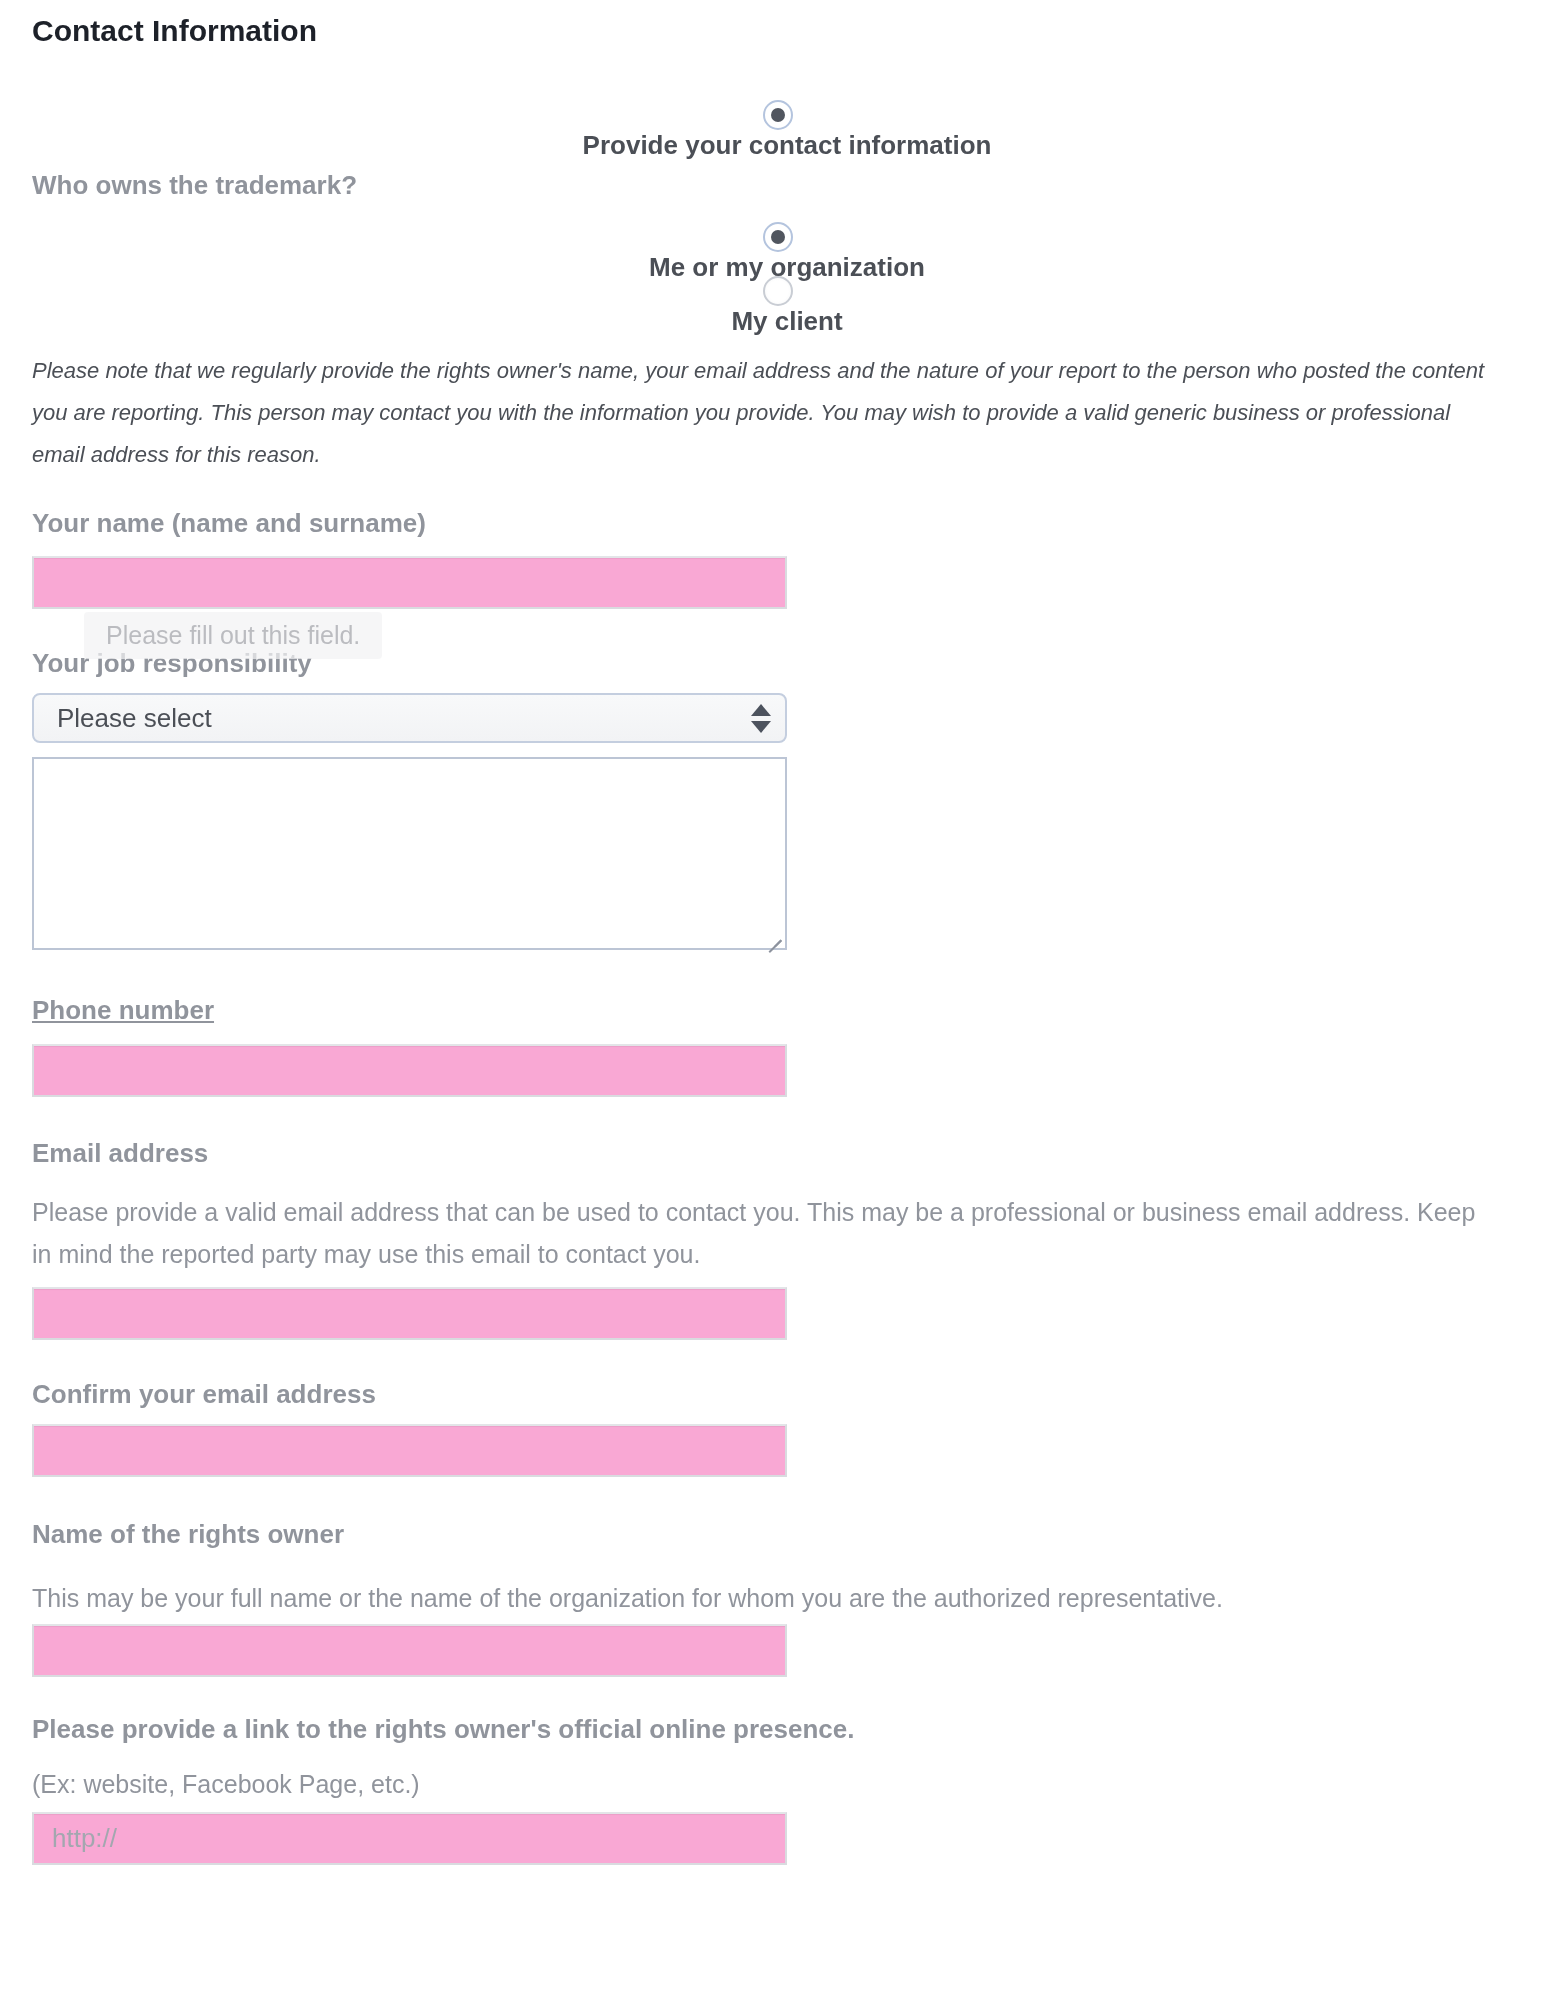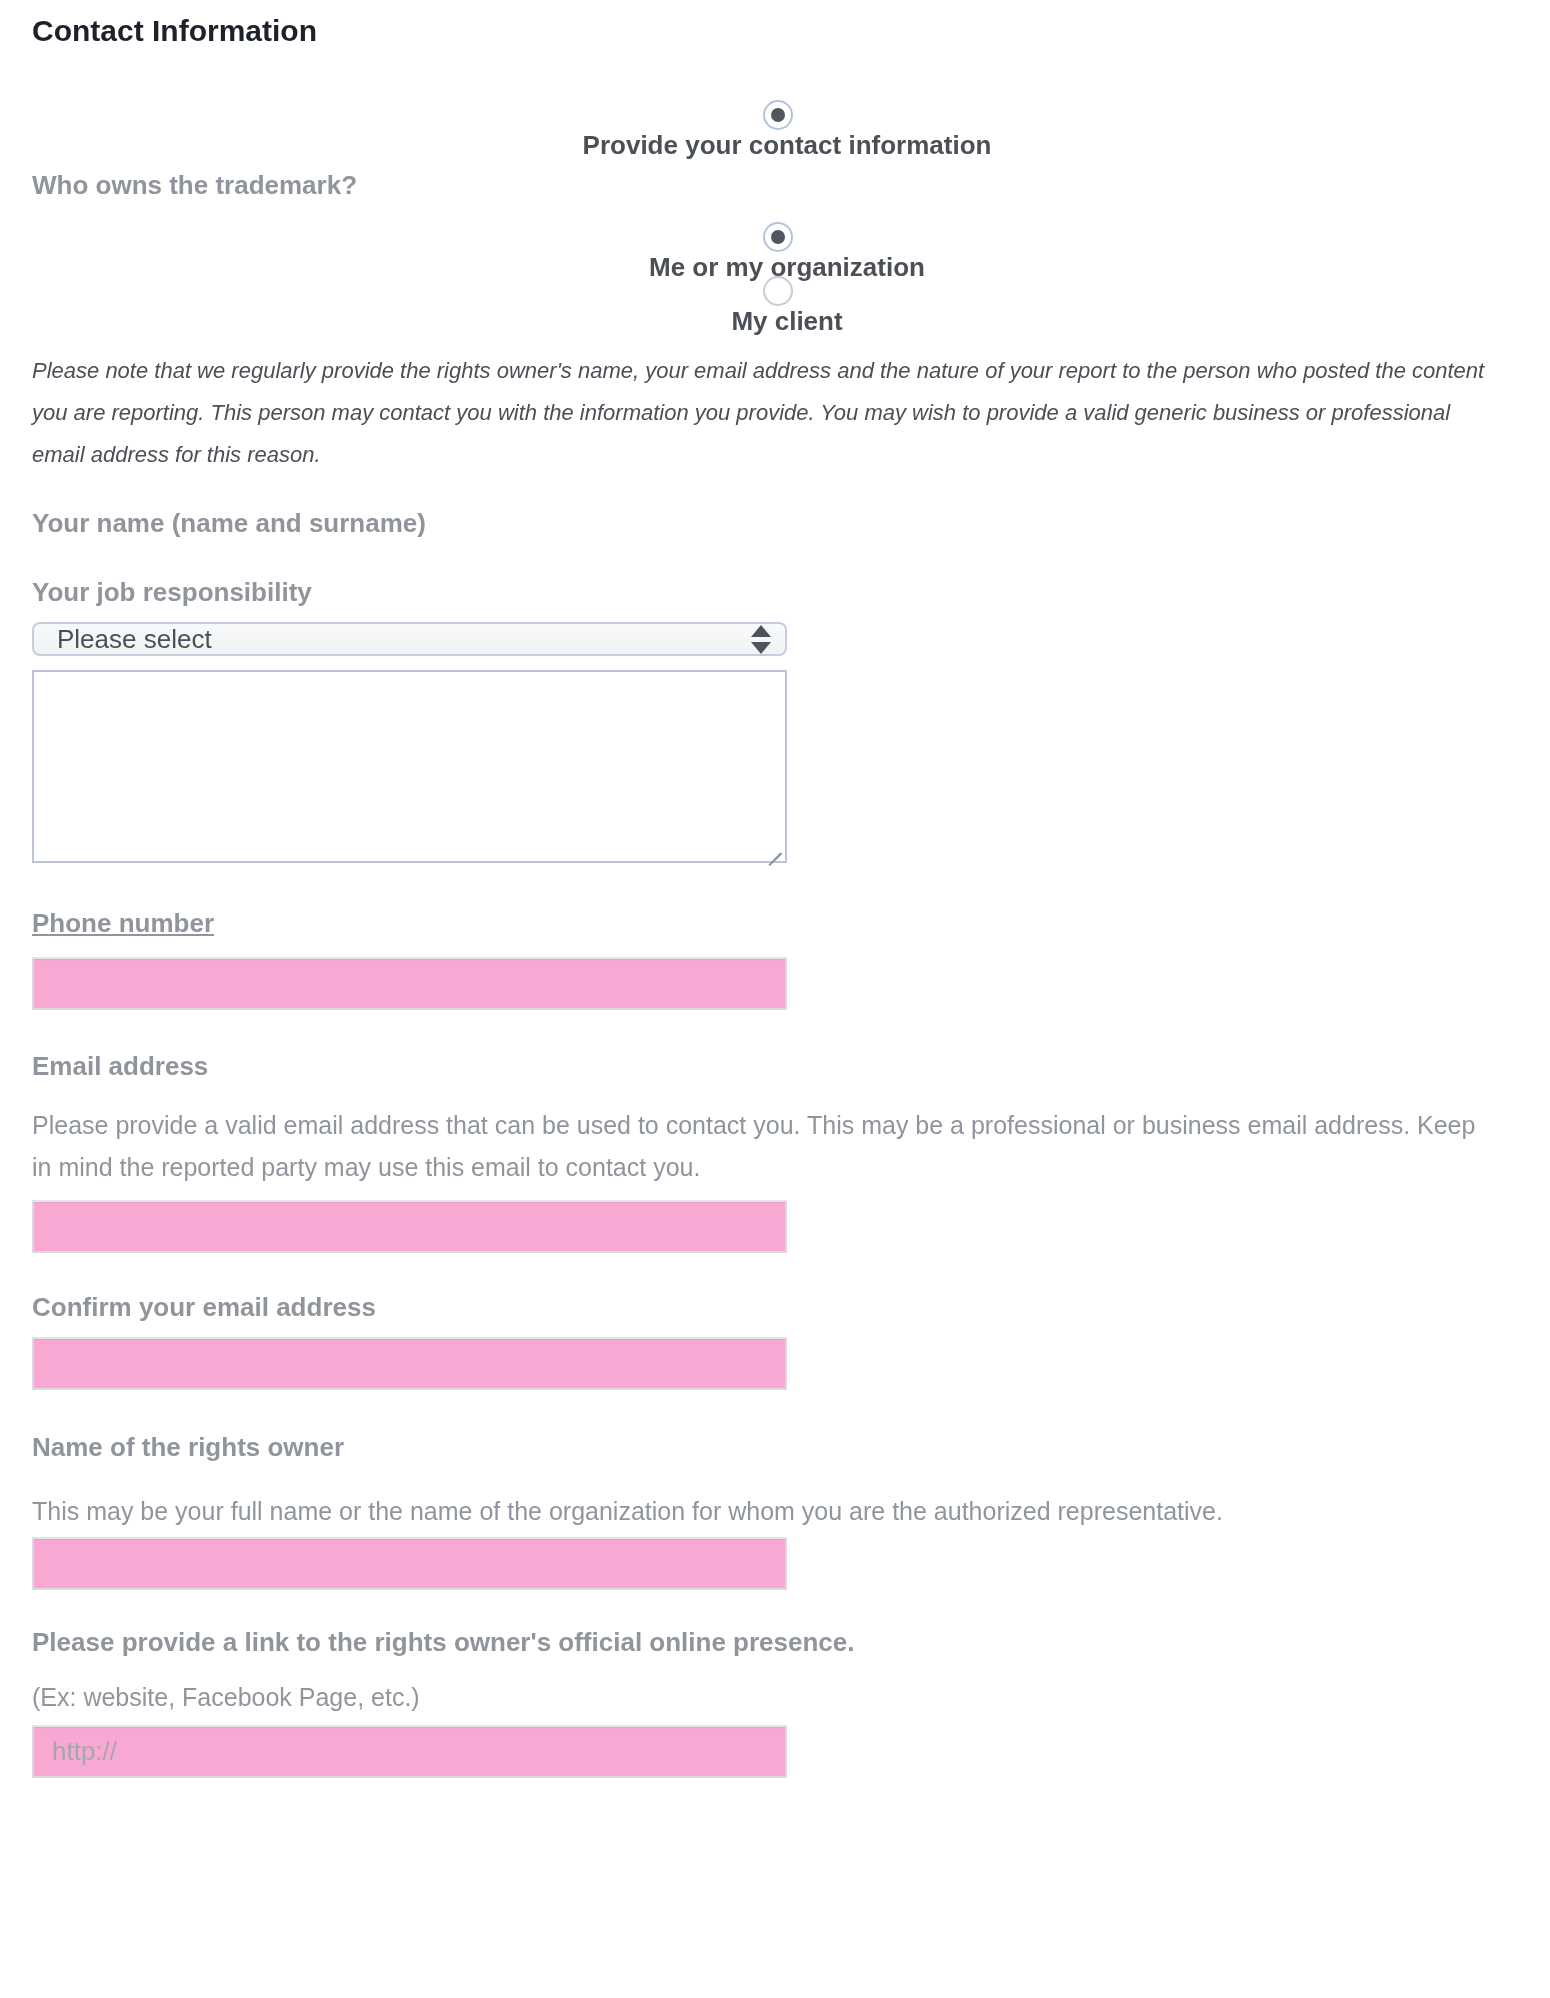--- a/index.html
+++ b/index.html
@@ -119,21 +119,21 @@
     white-space: nowrap;
     pointer-events: none;
     z-index: 2;
   }
   .label-job { margin-top: 39px; position: relative; z-index: 1; }
 
   .select-box {
     box-sizing: border-box;
     margin-top: 15px;
     width: 755px;
-    height: 34px;
+    height: 50px;
     border: 2px solid #c4cedf;
     border-radius: 8px;
     background: linear-gradient(#f8f9fa, #f2f3f5);
     display: flex;
     align-items: center;
     padding: 0 13px 0 23px;
     cursor: default;
   }
   .select-value {
     flex: 1;
@@ -236,20 +236,24 @@
     </div>
     <div class="radio-row">
       <span class="radio-circle"></span>
       <span class="radio-label">My client</span>
     </div>
   </div>
 
   <p class="notice">Please note that we regularly provide the rights owner's name, your email address and the nature of your report to the person who posted the content you are reporting. This person may contact you with the information you provide. You may wish to provide a valid generic business or professional email address for this reason.</p>
 
   <div class="section-label m-top-32">Your name (name and surname)</div>
+  <div class="input-wrap m-top-18">
+    <input type="text" class="text-input" style="">
+    <div class="validation-tooltip">Please fill out this field.</div>
+  </div>
 
   <div class="section-label label-job">Your job responsibility</div>
   <div class="select-box">
     <span class="select-value">Please select</span>
     <span class="select-arrows">
       <span class="up"></span>
         <span class="down"></span>
     </span>
   </div>
 

